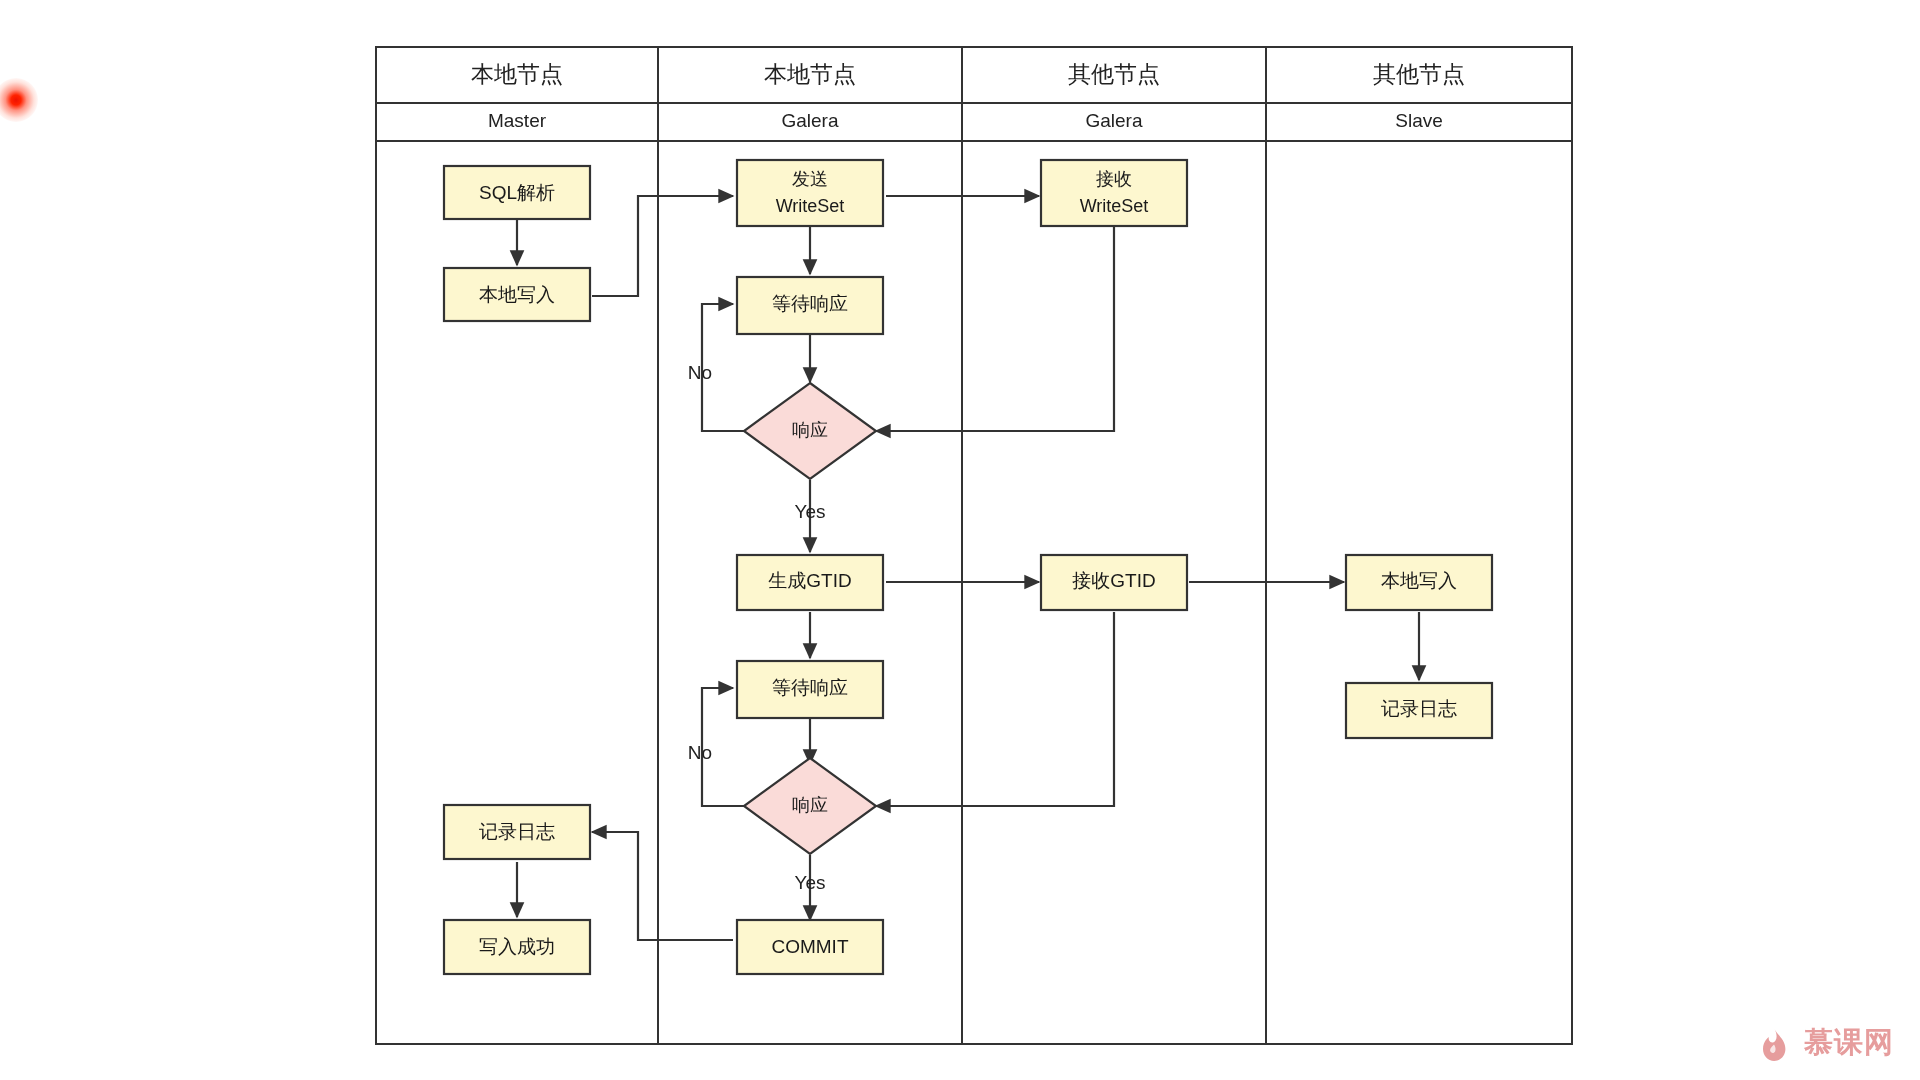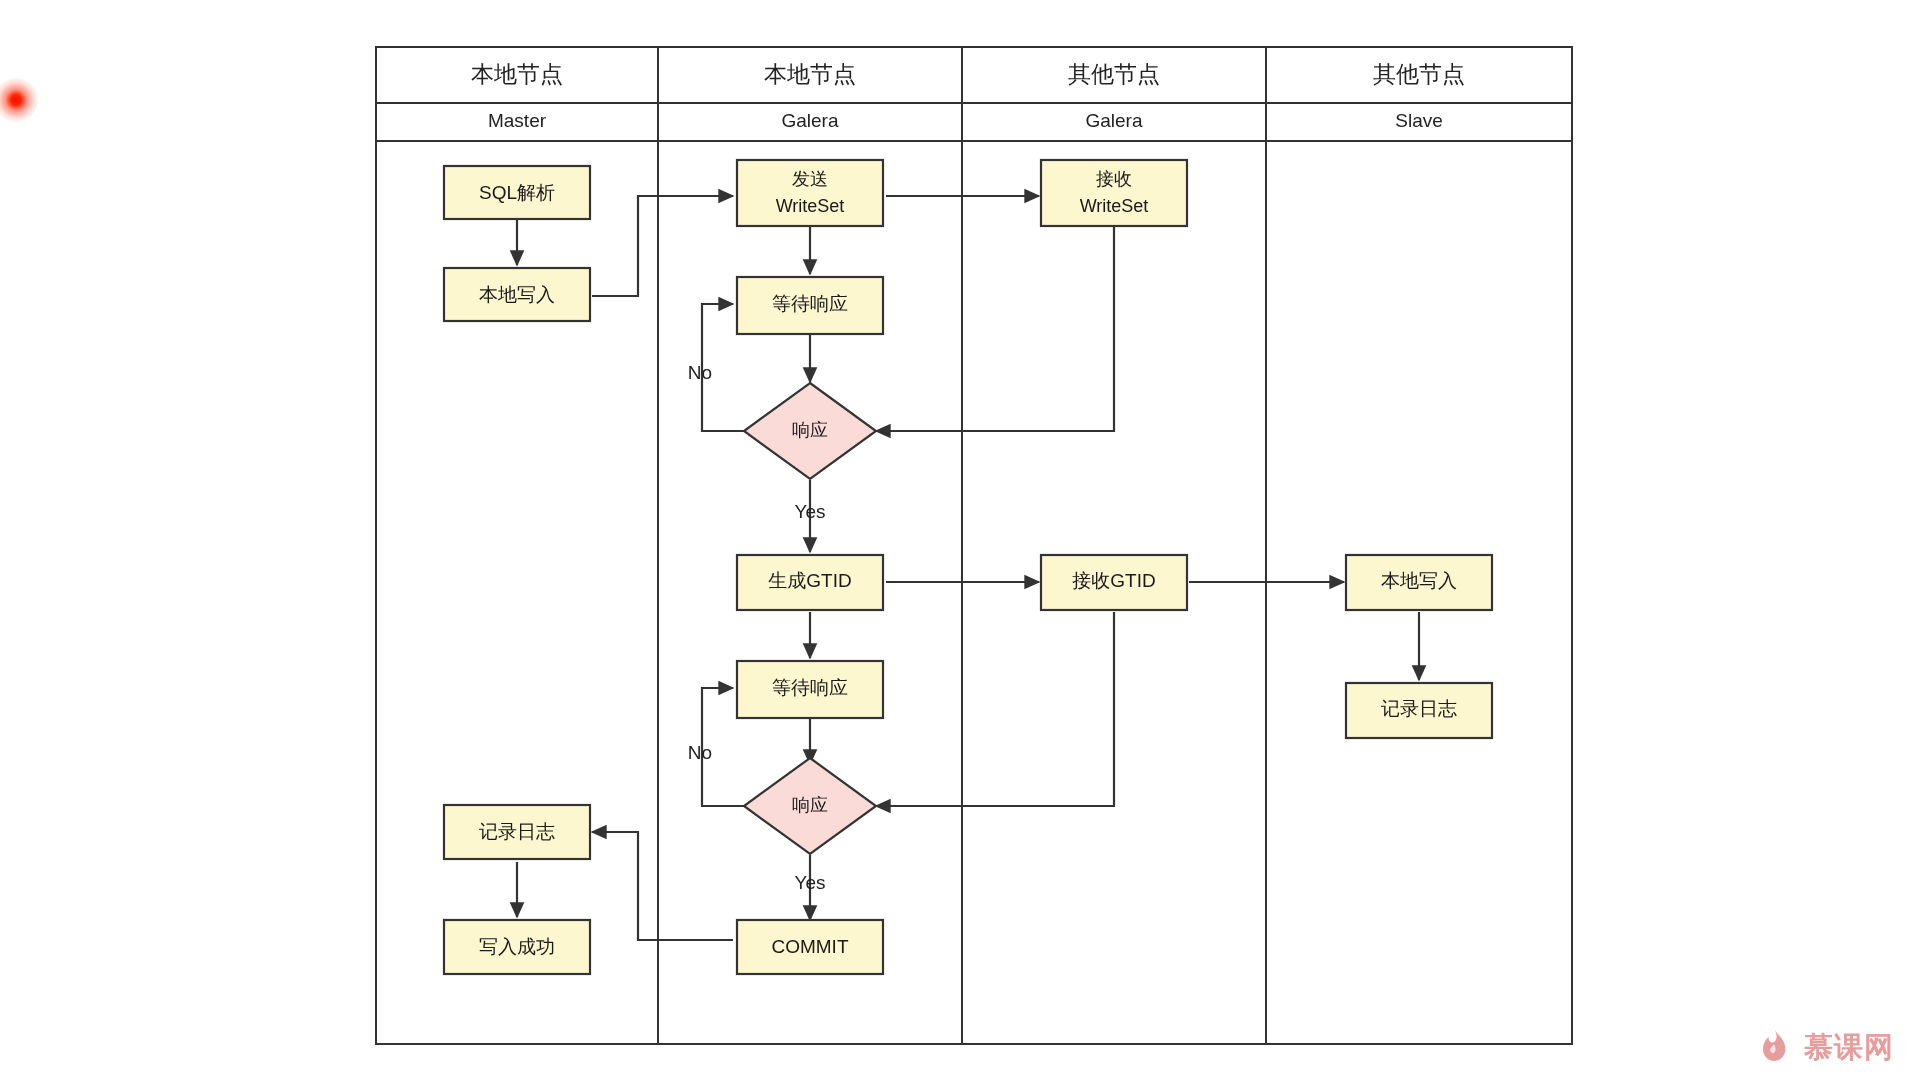--- a/index.html
+++ b/index.html
@@ -96,21 +96,21 @@
     border-radius: 50%;
     background: radial-gradient(circle at 50% 50%, #ee1100 0%, #ff2200 16%, rgba(255,60,30,0.55) 34%, rgba(255,110,80,0.20) 58%, rgba(255,255,255,0) 75%);
     pointer-events: none;
   }
   
   #watermark {
     position: absolute;
     right: 26px;
     bottom: 18px;
     display: flex;
-    align-items: flex-end;
+    align-items: flex-start;
     gap: 15px;
     opacity: 0.92;
   }
   #watermark .wm-text {
     font-family: "DejaVu Sans", "Liberation Sans", sans-serif;
     font-size: 29px;
     font-weight: bold;
     color: #e49595;
     letter-spacing: 1px;
     line-height: 1;

